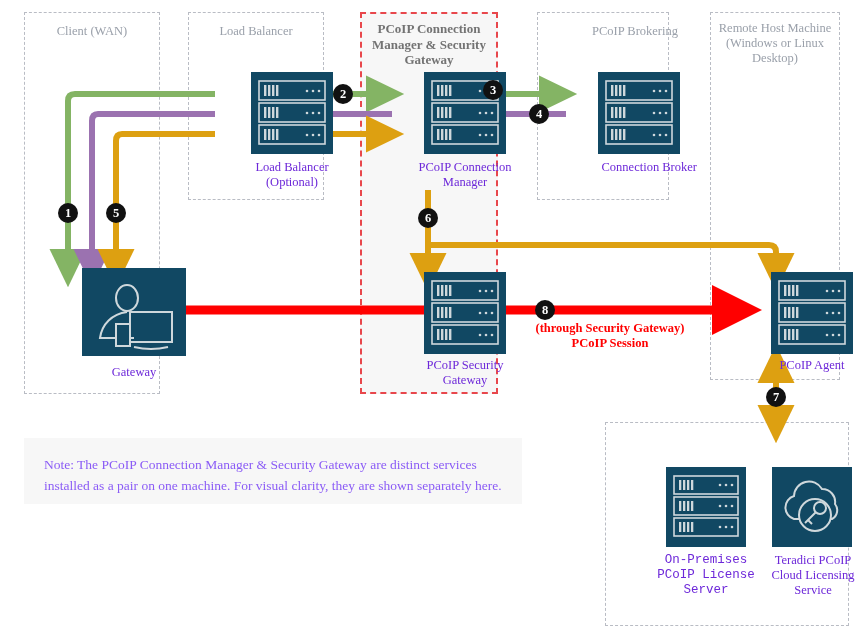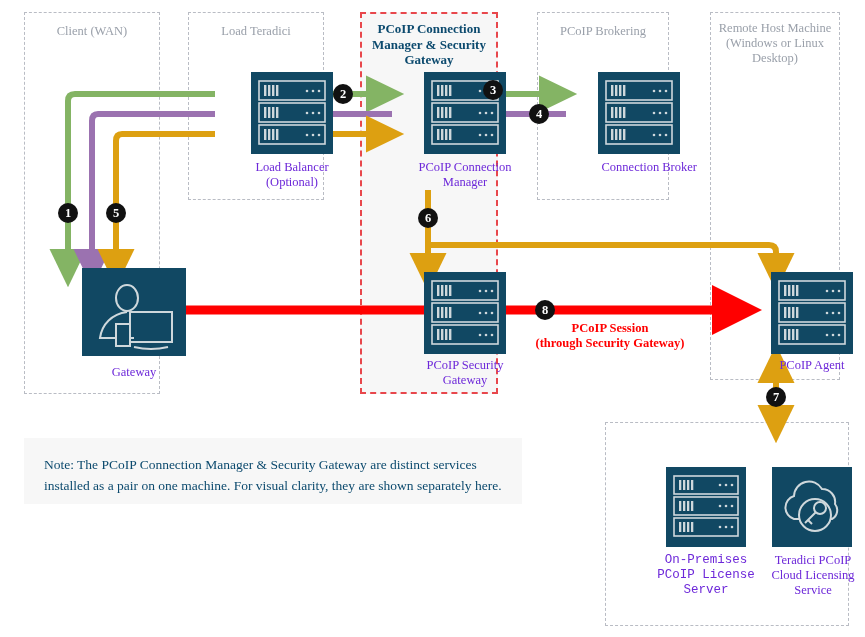--- a/index.html
+++ b/index.html
@@ -18,21 +18,21 @@
 
   .zone-label{
     position:absolute;
     text-align:center;
     color:#9aa0aa;
     font-size:12.5px;
     line-height:15px;
     font-family:"Liberation Serif", serif;
   }
   .zone-label.emph{
-    color:#0c4a6e;
+    color:#737373;
     font-weight:bold;
     font-size:13px;
     line-height:15.5px;
   }
 
   .node{position:absolute;}
   .node-box{
     position:absolute;
     background:#114863;
     box-sizing:border-box;
@@ -67,45 +67,45 @@
     line-height:15px;
     font-weight:bold;
     text-align:center;
     font-family:"Liberation Serif", serif;
     z-index:30;
   }
 
   .note{
     position:absolute;
     background:#f7f7f7;
-    color:#0c4a6e;
+    color:#8b5cf6;
     font-size:13.5px;
     line-height:21px;
     padding:16px 20px;
     box-sizing:border-box;
     font-family:"Liberation Serif", serif;
   }
   svg{position:absolute;left:0;top:0;overflow:visible;}
 </style>
 </head>
 <body>
 
 <div id="diagram">
 
   <div class="zone gray" style="left:24px;top:12px;width:136px;height:382px;"></div>
   <div class="zone-label" style="left:24px;top:24px;width:136px;">Client (WAN)</div>
 
   <div class="zone gray" style="left:188px;top:12px;width:136px;height:188px;"></div>
-  <div class="zone-label" style="left:188px;top:24px;width:136px;">Load Teradici</div>
+  <div class="zone-label" style="left:188px;top:24px;width:136px;">Load Balancer</div>
 
   <div class="zone red" style="left:360px;top:12px;width:138px;height:382px;"></div>
   <div class="zone-label emph" style="left:364px;top:21px;width:130px;">PCoIP Connection Manager &amp; Security Gateway</div>
 
   <div class="zone gray" style="left:537px;top:12px;width:132px;height:188px;"></div>
-  <div class="zone-label" style="left:537px;top:24px;width:132px;">PCoIP Brokering</div>
+  <div class="zone-label" style="left:569px;top:24px;width:132px;">PCoIP Brokering</div>
 
   <div class="zone gray" style="left:710px;top:12px;width:130px;height:368px;"></div>
   <div class="zone-label" style="left:706px;top:21px;width:138px;">Remote Host Machine (Windows or Linux Desktop)</div>
 
   <div class="zone gray" style="left:605px;top:422px;width:244px;height:204px;"></div>
 
   <svg width="865" height="637">
     <defs>
       <marker id="ah-green" markerWidth="7" markerHeight="7" refX="3.2" refY="3.5" orient="auto" markerUnits="strokeWidth">
         <path d="M0,0.4 L6.4,3.5 L0,6.6 Z" fill="#84b464"></path>
@@ -397,19 +397,19 @@
   <div class="badge" style="left:58px;top:203px;">1</div>
   <div class="badge" style="left:106px;top:203px;">5</div>
   <div class="badge" style="left:333px;top:84px;">2</div>
   <div class="badge" style="left:483px;top:80px;">3</div>
   <div class="badge" style="left:529px;top:104px;">4</div>
   <div class="badge" style="left:418px;top:208px;">6</div>
   <div class="badge" style="left:766px;top:387px;">7</div>
   <div class="badge" style="left:535px;top:300px;">8</div>
 
   <div class="session-label" style="left:480px;top:321px;width:260px;">
+    <div>(through Security Gateway)</div>
     <div>PCoIP Session</div>
-    <div>(through Security Gateway)</div>
   </div>
 
   <div class="note" style="left:24px;top:438px;width:498px;height:66px;">Note: The PCoIP Connection Manager &amp; Security Gateway are distinct services installed as a pair on one machine. For visual clarity, they are shown separately here.</div>
 
 </div>
 
 </body></html>

